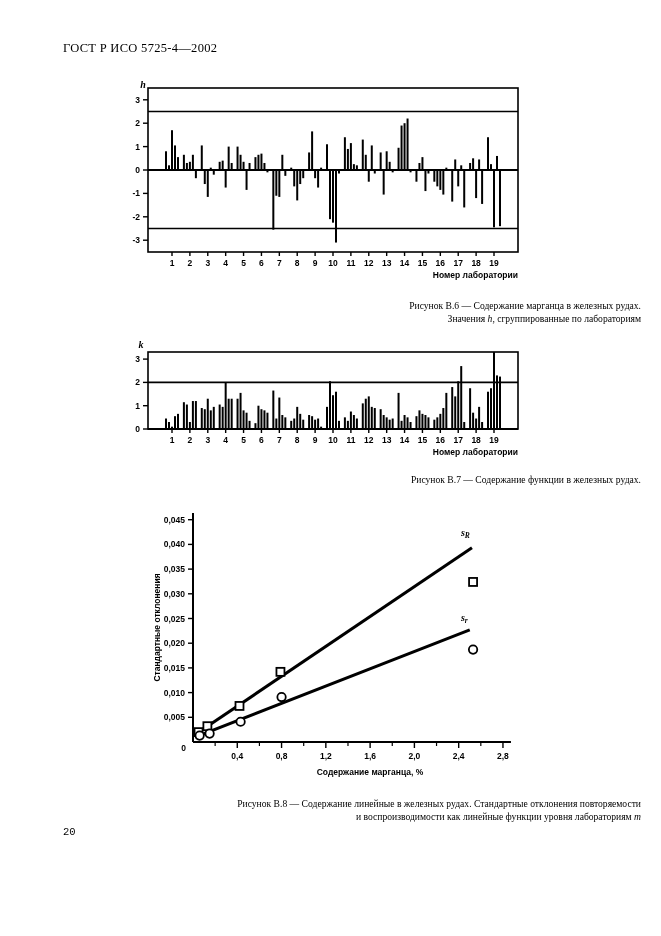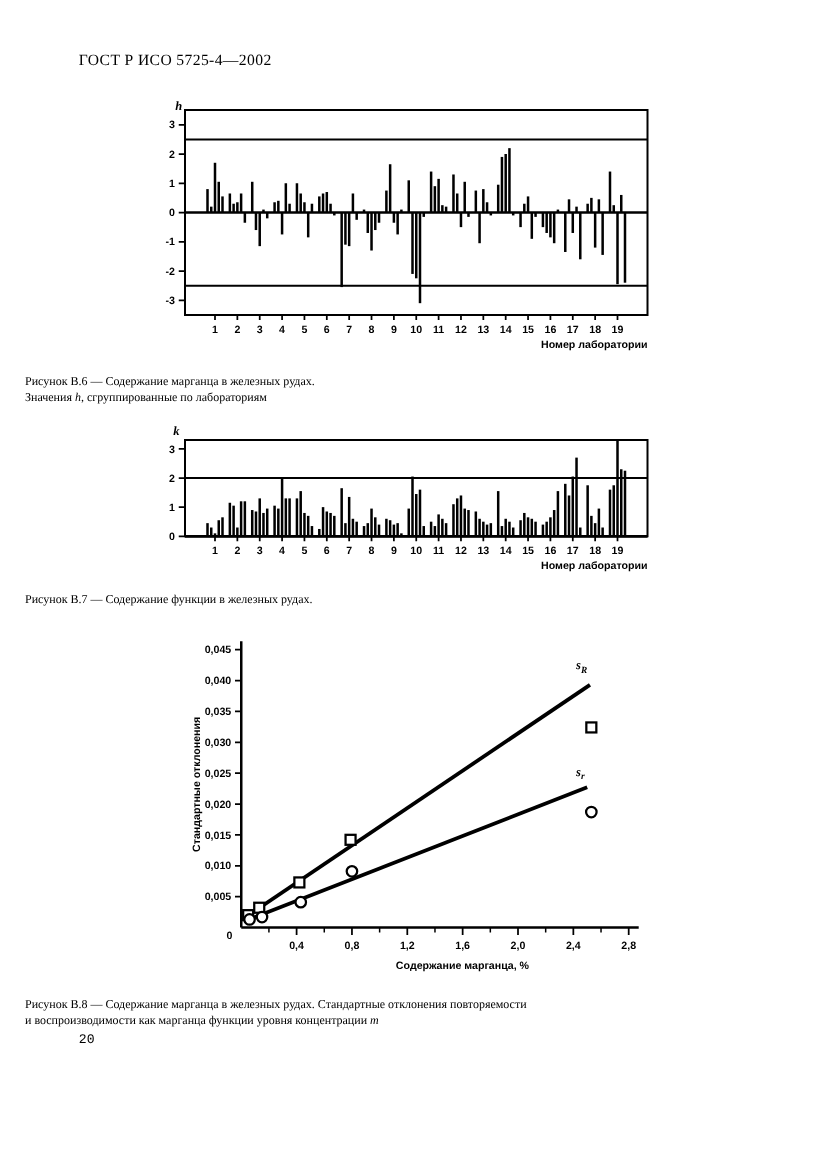--- a/index.html
+++ b/index.html
@@ -2,21 +2,21 @@
 <html><head>
 <meta charset="utf-8">
 <style>
   html,body{margin:0;padding:0;background:#fff;}
   body{width:661px;height:936px;position:relative;font-family:"Liberation Serif",serif;color:#000;}
   .header{position:absolute;left:63px;top:41px;font-size:12.5px;font-weight:normal;letter-spacing:.3px;}
   .chart{position:absolute;}
   #chart-h{left:130px;top:80px;}
   #chart-k{left:130px;top:338px;}
   #chart-sd{left:140px;top:505px;}
-  .caption{position:absolute;left:20px;width:621px;text-align:left;font-size:9.6px;line-height:13px;}
+  .caption{position:absolute;left:20px;width:621px;text-align:right;font-size:9.6px;line-height:13px;}
   #cap-b6{top:299px;}
   #cap-b7{top:473px;}
   #cap-b8{top:797px;}
   .caption .v{font-style:italic;}
   .pagenum{position:absolute;left:63px;top:826px;font-size:10.5px;font-family:Liberation Mono, monospace;}
   svg text{fill:#000;}
   .tick-lab{font-family:"Liberation Sans",sans-serif;font-size:8.5px;font-weight:bold;}
   .axis-title{font-family:"Liberation Sans",sans-serif;font-size:8.5px;font-weight:bold;}
   .var-lab{font-family:"Liberation Serif",serif;font-size:10px;font-weight:bold;font-style:italic;}
 </style>
@@ -395,17 +395,17 @@
     <line x1="55.214" y1="232.06" x2="329.75" y2="124.862" stroke="#000000" stroke-width="3"></line>
     <circle cx="59.642" cy="230.578" r="4.2" fill="#fff" stroke="#000000" stroke-width="1.8"></circle>
     <circle cx="69.605" cy="228.602" r="4.2" fill="#fff" stroke="#000000" stroke-width="1.8"></circle>
     <circle cx="100.601" cy="216.746" r="4.2" fill="#fff" stroke="#000000" stroke-width="1.8"></circle>
     <circle cx="141.56" cy="192.046" r="4.2" fill="#fff" stroke="#000000" stroke-width="1.8"></circle>
     <circle cx="333.07099999999997" cy="144.622" r="4.2" fill="#fff" stroke="#000000" stroke-width="1.8"></circle>
     <text x="320.894" y="115.97" class="var-lab" text-anchor="start" font-size="10"><tspan>s</tspan><tspan dy="2.5" font-size="7.5">r</tspan></text>
   </svg>
 
 <div class="caption" id="cap-b8">
-  <div>Рисунок В.8 — Содержание марганца в железных рудах. Стандартные отклонения повторяемости</div>
-  <div><span>и воспроизводимости как марганца функции уровня концентрации </span><span class="v">m</span></div>
+  <div>Рисунок В.8 — Содержание линейные в железных рудах. Стандартные отклонения повторяемости</div>
+  <div><span>и воспроизводимости как линейные функции уровня лабораториям </span><span class="v">m</span></div>
 </div>
 
 <div class="pagenum">20</div>
 
 </body></html>

